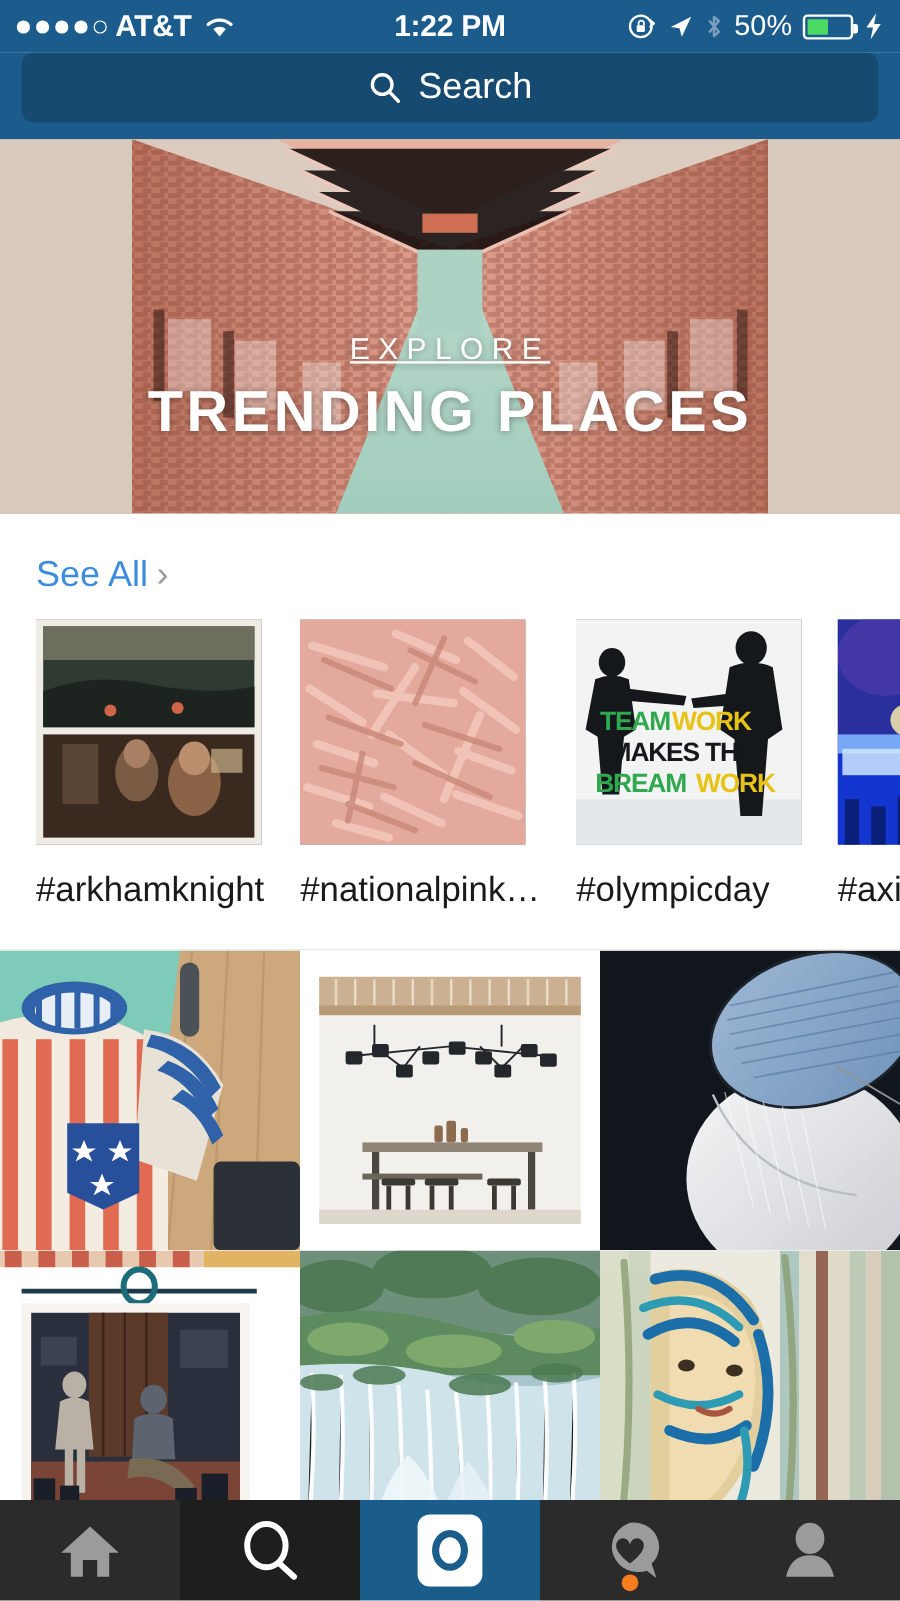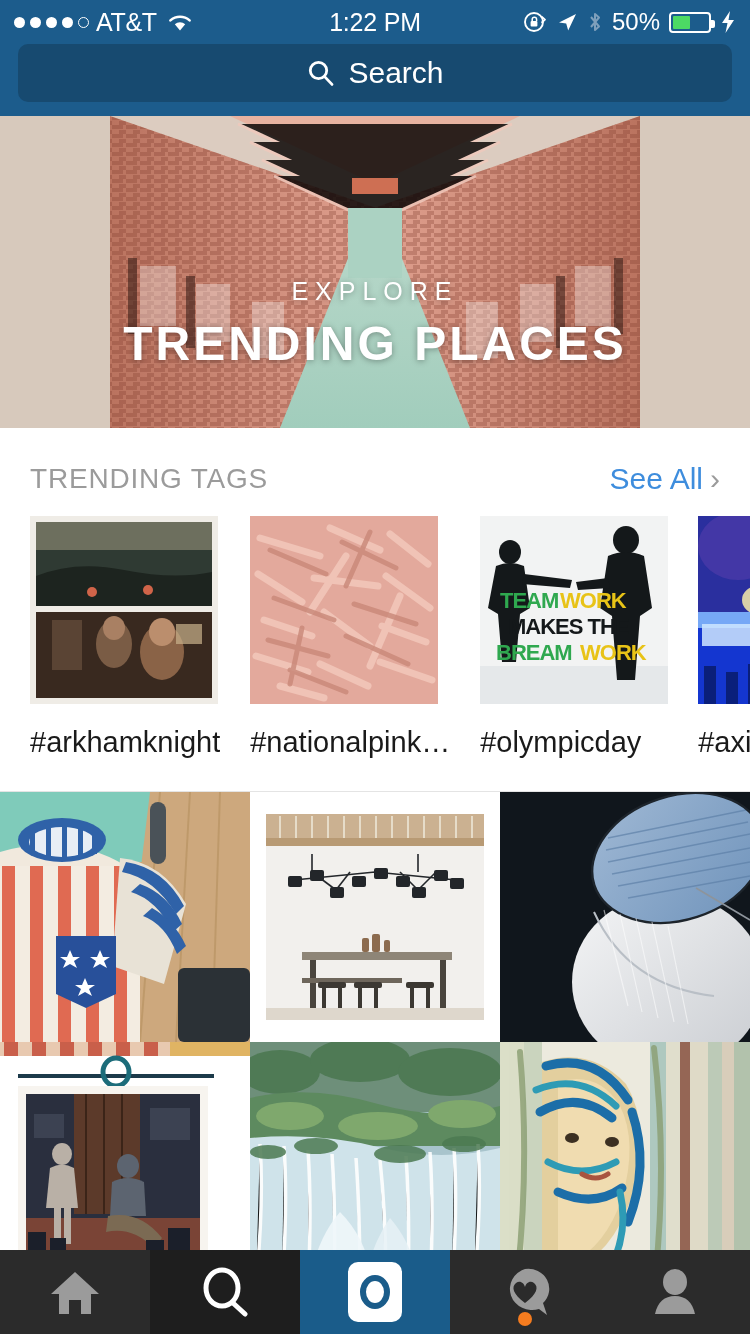--- a/index.html
+++ b/index.html
@@ -13,25 +13,25 @@
   
   .statusbar {
     height:44px; background:#1C5C8C; color:#fff;
     display:flex; align-items:center; padding:0 14px;
     position:relative;
   }
   .sb-left { display:flex; align-items:center; gap:7px; }
   .dots { display:flex; align-items:center; gap:5px; }
   .dot { width:11px; height:11px; border-radius:50%; background:#fff; }
   .dot.hollow { background:transparent; border:1.7px solid #fff; }
-  .carrier { font-size:25px; font-weight:400; letter-spacing:-.3px; }
+  .carrier { font-size:25px; font-weight:700; letter-spacing:-.3px; }
   .wifi { margin-left:3px; }
   .sb-center {
     position:absolute; left:0; right:0; text-align:center;
-    font-size:25px; font-weight:400; letter-spacing:-.2px; pointer-events:none;
+    font-size:25px; font-weight:700; letter-spacing:-.2px; pointer-events:none;
   }
   .sb-right {
     margin-left:auto; display:flex; align-items:center; gap:9px; position:relative; z-index:2;justify-content:center;
   }
   .pct { font-size:24px; font-weight:400; }
   .batt {
     width:42px; height:21px; border:2px solid #fff; border-radius:4px;
     position:relative; display:flex; align-items:center; padding:2px;
   }
   .batt::after {
@@ -51,21 +51,21 @@
 
   
   .hero { position:relative; height:312px; overflow:hidden; background:#cf9587; }
   .hero-art { position:absolute; inset:0; }
   .hero-overlay {
     position:absolute; inset:0; display:flex; flex-direction:column;
     align-items:center; justify-content:center; padding-top:104px;
     text-shadow:0 1px 6px rgba(0,0,0,.35);
   }
   .hero-kicker {
-    color:#fff; font-size:25px; letter-spacing:7px; font-weight:400; margin-bottom:10px;
+    color:#fff; font-size:25px; letter-spacing:7px; font-weight:400; margin-bottom:10px;text-decoration:underline;
   }
   .hero-title {
     color:#fff; font-size:48px; font-weight:700; letter-spacing:3px;
   }
 
   
   .section-head {
     display:flex; align-items:center; justify-content:space-between;
     padding:34px 30px 20px;
   }
@@ -239,21 +239,20 @@
       </g>
       <rect width="750" height="312" fill="rgba(200,120,100,.06)"></rect>
     </svg>
     <div class="hero-overlay">
       <div class="hero-kicker">EXPLORE</div>
       <div class="hero-title">TRENDING PLACES</div>
     </div>
   </div>
 
   <div class="section-head">
-    <span class="section-title">TRENDING TAGS</span>
     <span class="see-all">
       <span class="see-all-text">See All</span>
       <span class="chev">›</span>
     </span>
   </div>
 
   <div class="tags-row">
 
     <div class="tag-card">
       <div class="tag-thumb">

